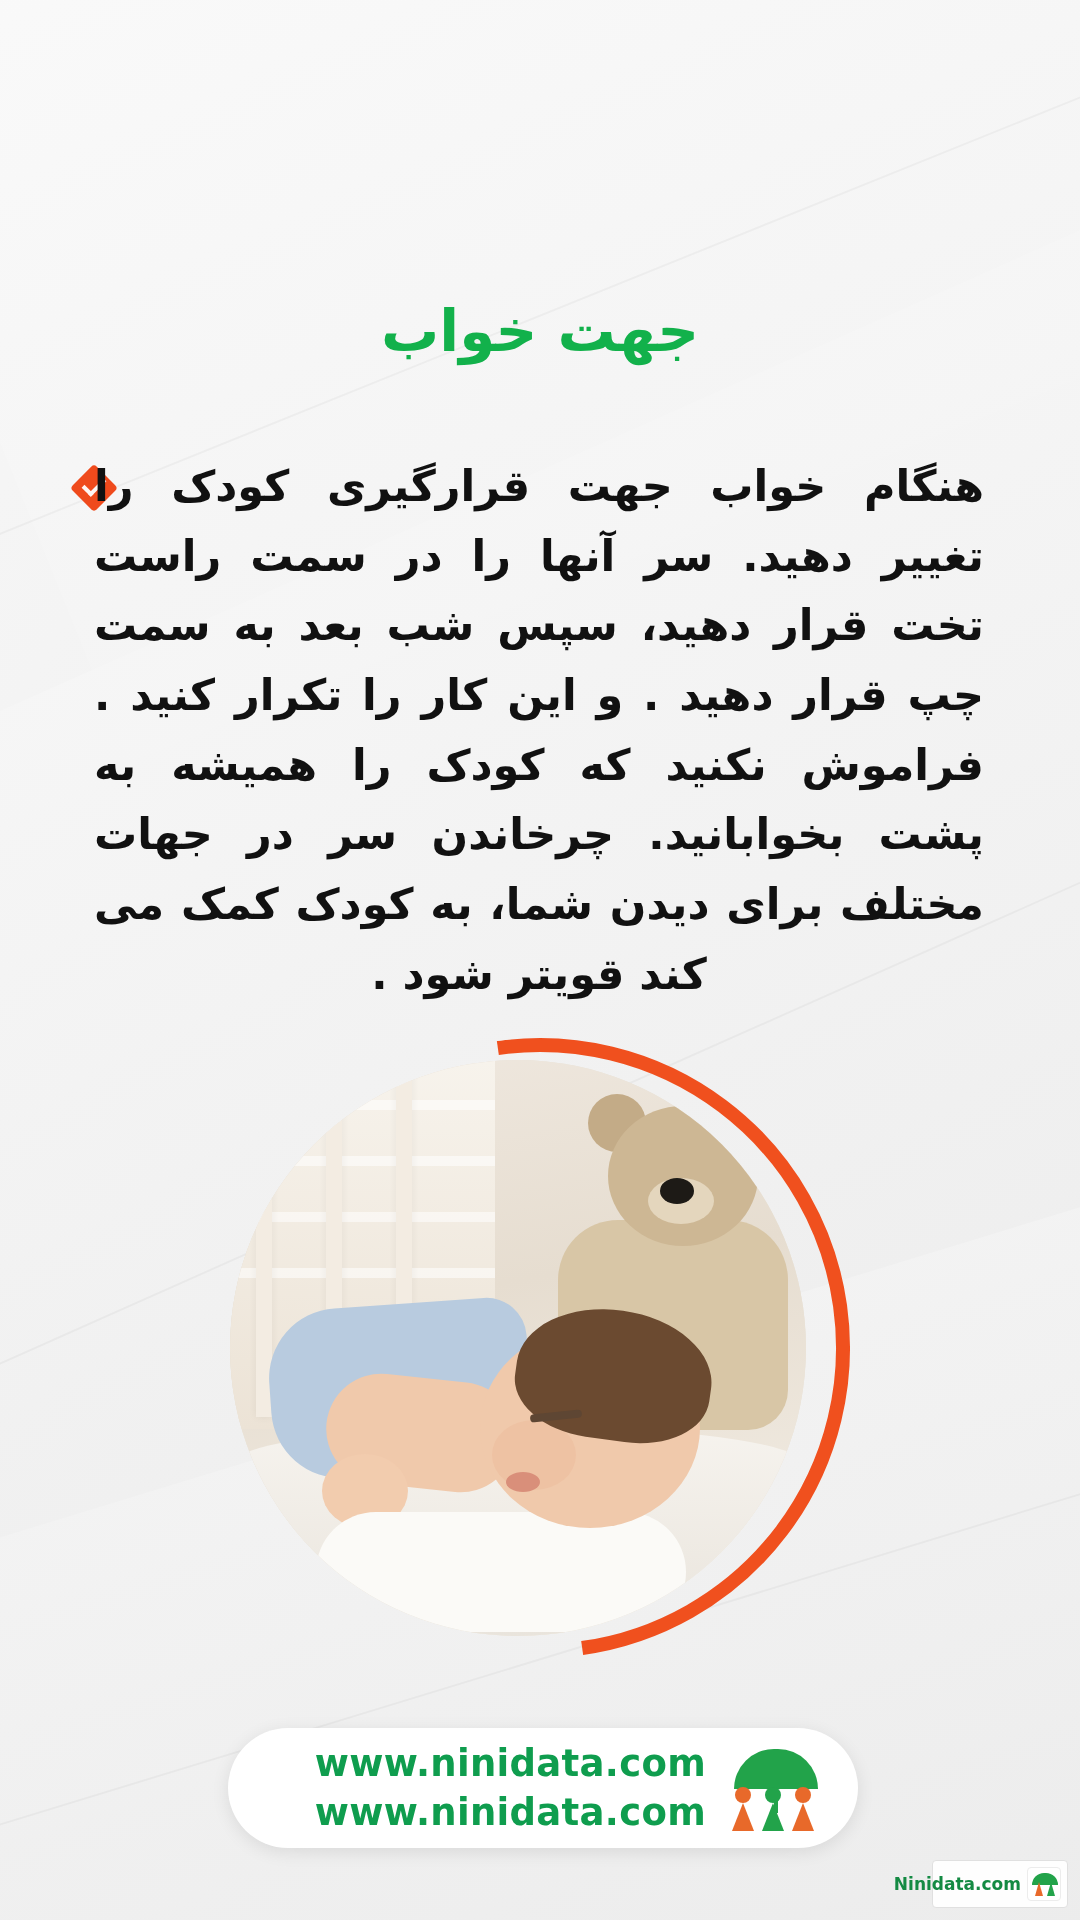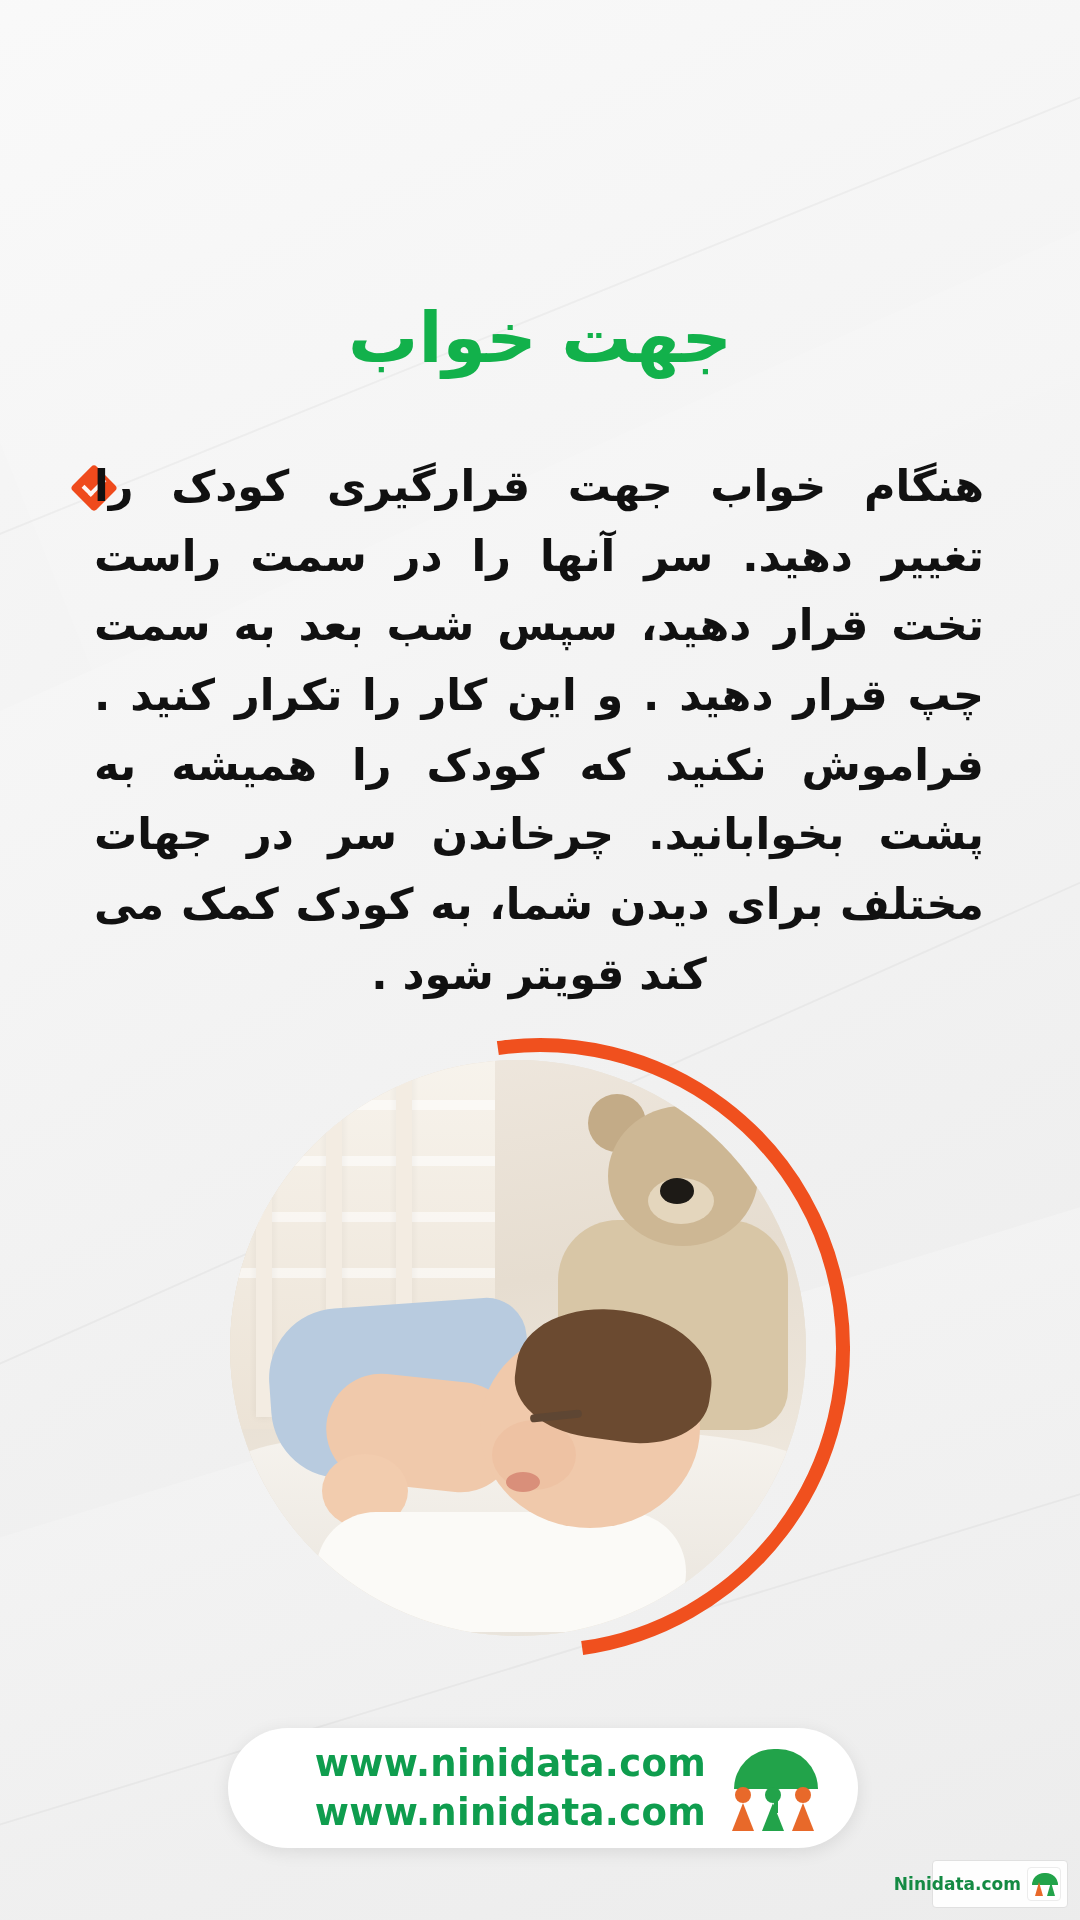--- a/index.html
+++ b/index.html
@@ -70,21 +70,21 @@
     width: 1080px;
     height: 1920px;
   }
 
   .title {
     position: absolute;
     top: 300px;
     left: 0;
     right: 0;
     text-align: center;
-    font-size: 70px;
+    font-size: 58px;
     font-weight: bold;
     color: #12b14b;
     letter-spacing: -1px;
     line-height: 1.1;
     direction: rtl;
   }
 
   .body-text {
     position: absolute;
     top: 452px;

